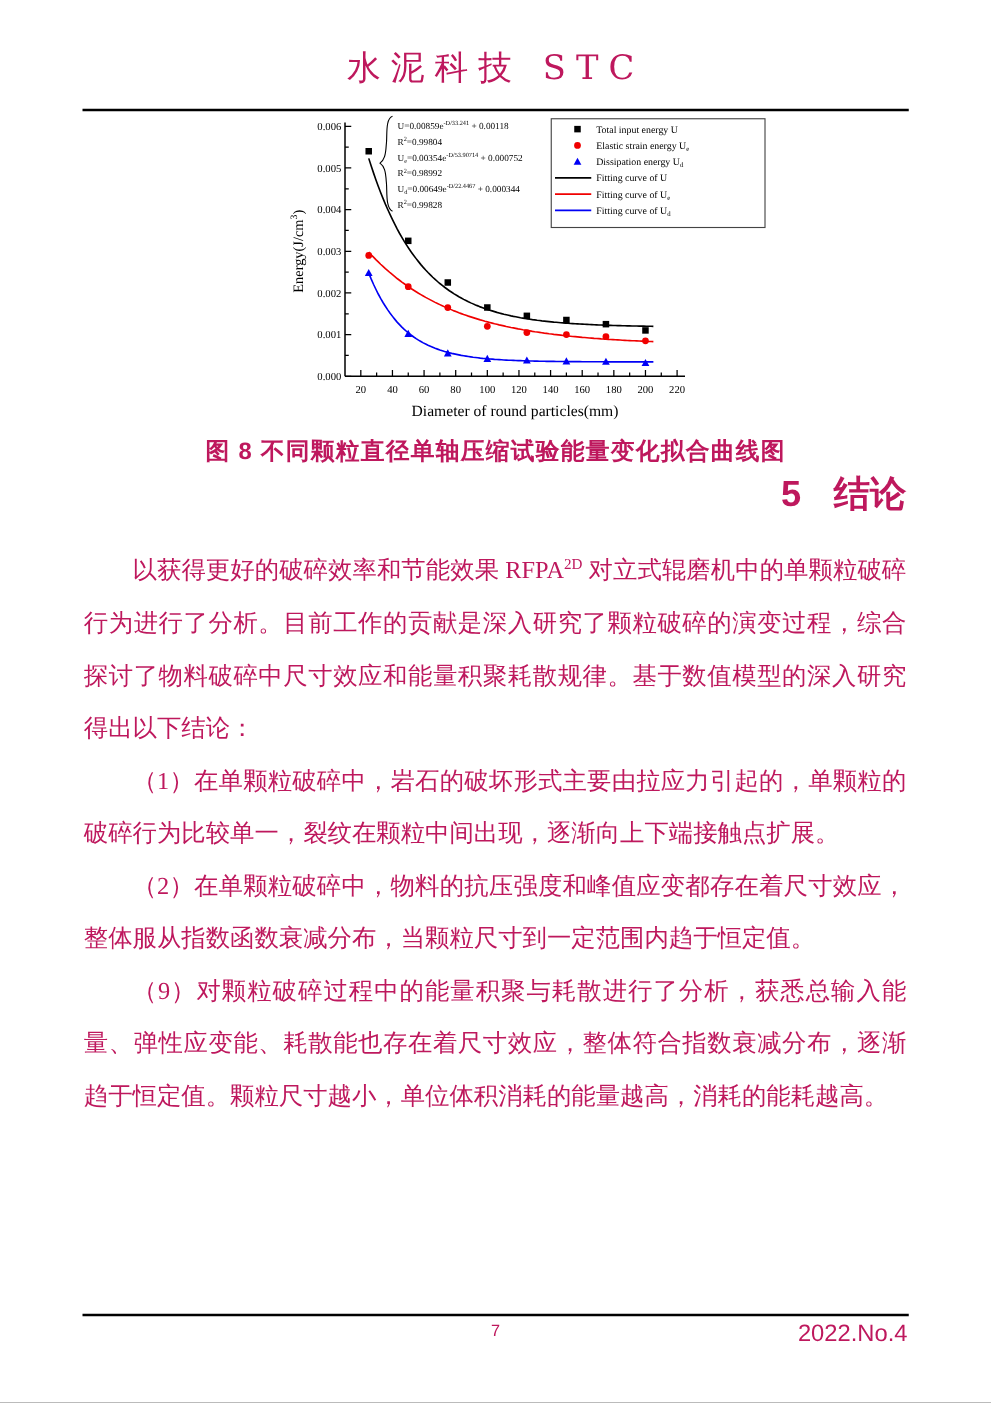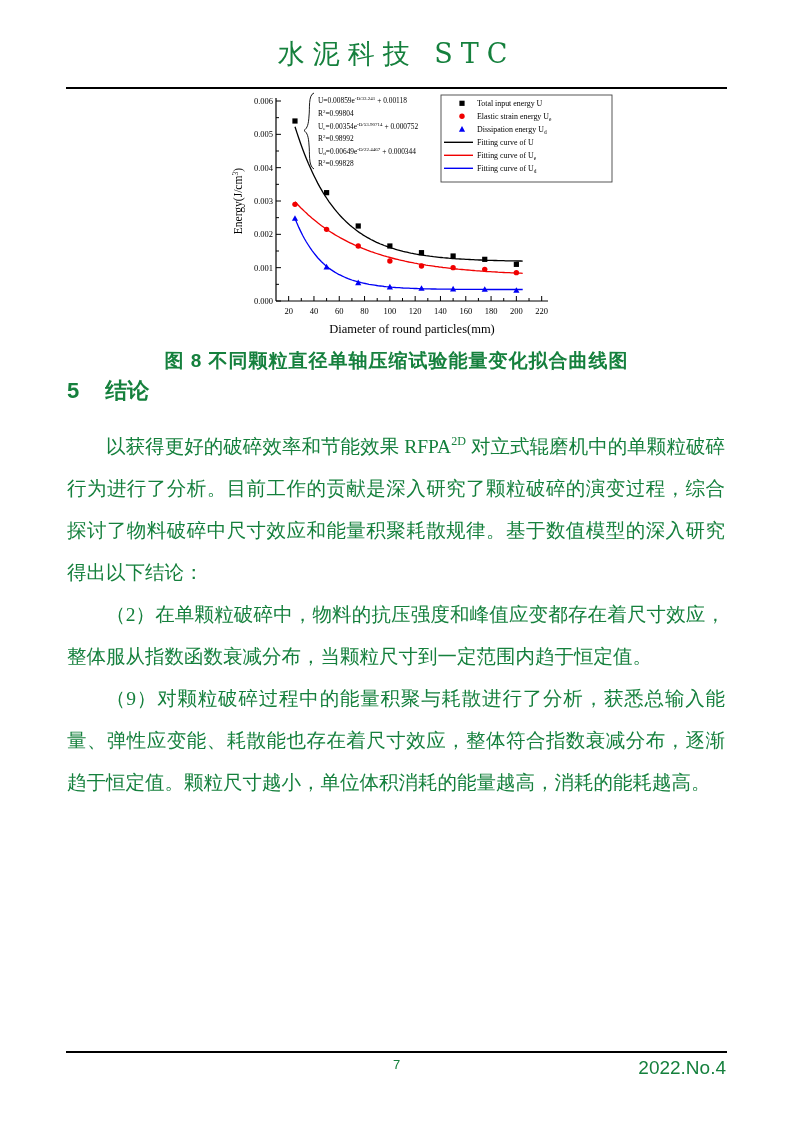--- a/index.html
+++ b/index.html
@@ -1,27 +1,27 @@
 <!DOCTYPE html>
 <html><head>
 <meta charset="utf-8">
 <style>
   html,body{margin:0;padding:0;background:#888;}
   .page{position:relative;width:793px;height:1122px;background:#ffffff;margin:0 auto;
-        font-family:"Liberation Serif","DejaVu Serif",serif;color:#15803d;overflow:hidden;}
+        font-family:"Liberation Serif","DejaVu Serif",serif;color:#be185d;overflow:hidden;}
   .journal-title{position:absolute;top:36px;left:0;width:100%;text-align:center;
         font-size:27px;letter-spacing:8px;font-family:"DejaVu Serif","Liberation Serif",serif;}
   .header-rule{position:absolute;top:87px;left:66px;right:66px;height:0;border-top:2px solid #000;}
   .figure-block{position:absolute;top:90px;left:0;width:100%;}
   .chart-wrap{margin-left:230px;width:390px;}
   .figure-caption{position:absolute;top:258px;left:0;width:100%;text-align:center;
         font-weight:bold;font-size:19px;font-family:"Liberation Sans","DejaVu Sans",sans-serif;letter-spacing:1px;}
   .body-text{position:absolute;top:376px;left:67px;width:658px;}
   .section-heading{font-family:"Liberation Sans","DejaVu Sans",sans-serif;font-weight:bold;
-        font-size:22px;margin:0 0 14px 0;}
+        font-size:29px;margin:0 0 14px 0;text-align:right;}
   .section-heading .hnum{margin-right:26px;}
   .body-text p{margin:0;font-size:19.5px;line-height:42px;text-align:justify;text-indent:2em;}
   .body-text p sup{font-size:0.62em;margin-top:40px;}
   .footer-rule{position:absolute;top:1051px;left:66px;right:66px;height:0;border-top:2.5px solid #000;}
   .page-number{position:absolute;top:1057px;left:0;width:100%;text-align:center;
         font-size:13px;font-family:"Liberation Sans","DejaVu Sans",sans-serif;}
   .issue{position:absolute;top:1057px;right:67px;font-size:19px;
         font-family:"Liberation Sans","DejaVu Sans",sans-serif;}
   svg text{fill:#000;}
 </style>
@@ -162,20 +162,21 @@
             <text x="247" y="81" font-size="7.9" font-family="&quot;Liberation Serif&quot;,&quot;DejaVu Serif&quot;,serif"><tspan>Fitting curve of U</tspan><tspan dy="1.74" font-size="5.37">d</tspan></text>
           </g>
         </svg>
     </div>
     <div class="figure-caption">图 8 不同颗粒直径单轴压缩试验能量变化拟合曲线图</div>
   </div>
 
   <div class="body-text">
     <h2 class="section-heading"><span class="hnum">5</span><span>结论</span></h2>
     <p><span>以获得更好的破碎效率和节能效果 RFPA</span><sup>2D</sup><span> 对立式辊磨机中的单颗粒破碎行为进行了分析。目前工作的贡献是深入研究了颗粒破碎的演变过程，综合探讨了物料破碎中尺寸效应和能量积聚耗散规律。基于数值模型的深入研究得出以下结论：</span></p>
+    <p>（1）在单颗粒破碎中，岩石的破坏形式主要由拉应力引起的，单颗粒的破碎行为比较单一，裂纹在颗粒中间出现，逐渐向上下端接触点扩展。</p>
     <p>（2）在单颗粒破碎中，物料的抗压强度和峰值应变都存在着尺寸效应，整体服从指数函数衰减分布，当颗粒尺寸到一定范围内趋于恒定值。</p>
     <p>（9）对颗粒破碎过程中的能量积聚与耗散进行了分析，获悉总输入能量、弹性应变能、耗散能也存在着尺寸效应，整体符合指数衰减分布，逐渐趋于恒定值。颗粒尺寸越小，单位体积消耗的能量越高，消耗的能耗越高。</p>
   </div>
 
   <div class="footer-rule"></div>
   <div class="page-number">7</div>
   <div class="issue">2022.No.4</div>
 
 </div>
 

